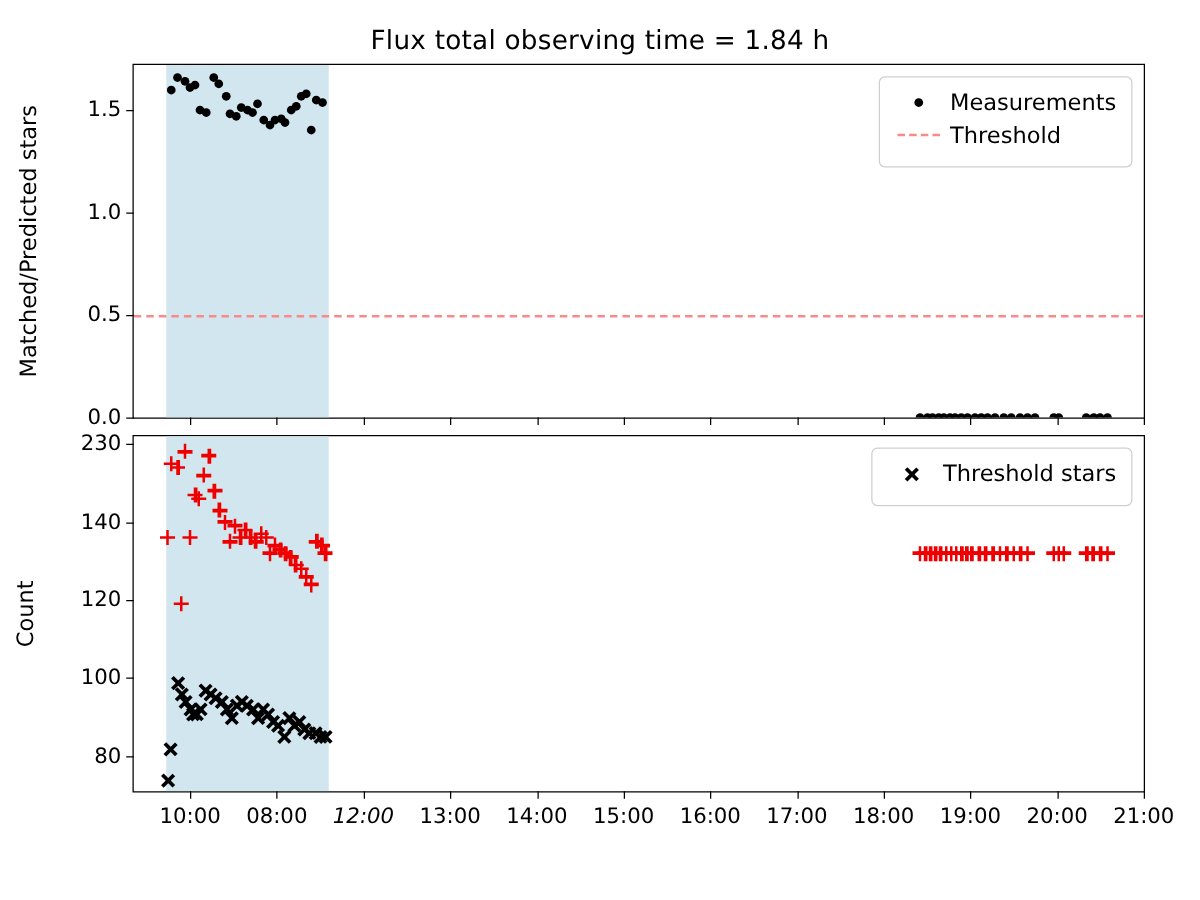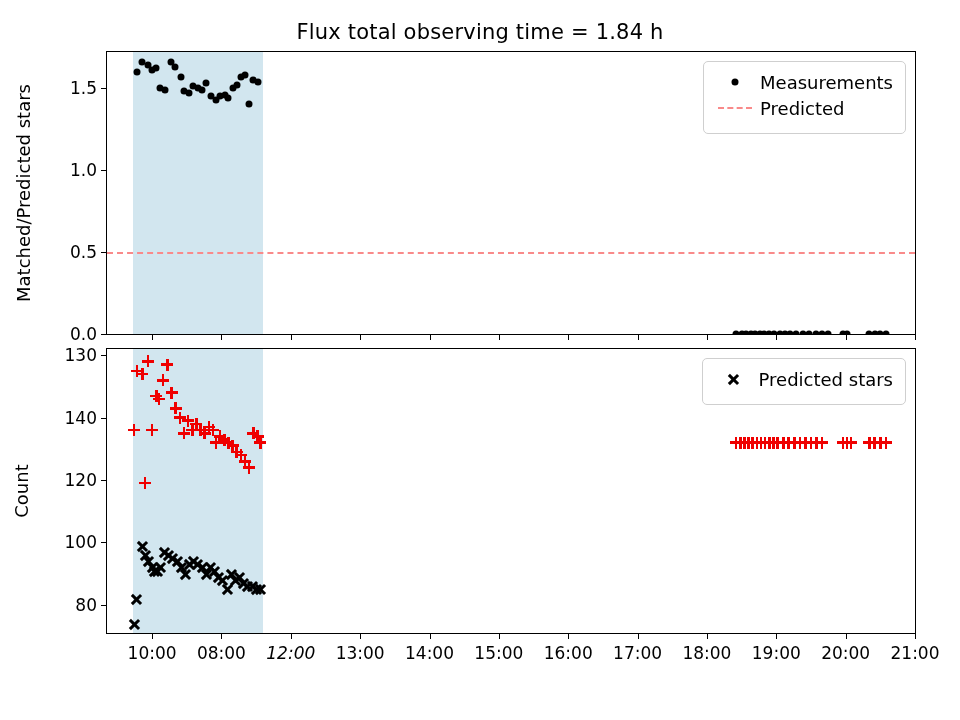--- a/index.html
+++ b/index.html
@@ -163,21 +163,21 @@
       <div class="legrow">
         <span class="legmark">
             <i class="legdot"></i>
           </span>
         <span class="legtext">Measurements</span>
       </div>
       <div class="legrow">
         <span class="legmark">
             <i class="legdash"></i>
           </span>
-        <span class="legtext">Predicted</span>
+        <span class="legtext">Threshold</span>
       </div>
     </div>
   </div>
 
   <div class="panel" id="panel-bottom">
     <div class="plotarea" id="plot-bottom">
         <div class="shade" style="left: 3.17597%; width: 16.1373%; background: rgb(210, 230, 239);"></div>
         <div class="plus red" style="left: 3.34764%; top: 28.5714%;"></div>
         <div class="plus red" style="left: 3.69099%; top: 7.69231%;"></div>
         <div class="plus red" style="left: 4.37768%; top: 8.79121%;"></div>
@@ -274,21 +274,21 @@
     <div id="ticks-bottom">
         <div class="tick-y" style="top: 90.1099%;"></div>
         <div class="tlab-y" style="top: 90.1099%;">80</div>
         <div class="tick-y" style="top: 68.1319%;"></div>
         <div class="tlab-y" style="top: 68.1319%;">100</div>
         <div class="tick-y" style="top: 46.1538%;"></div>
         <div class="tlab-y" style="top: 46.1538%;">120</div>
         <div class="tick-y" style="top: 24.1758%;"></div>
         <div class="tlab-y" style="top: 24.1758%;">140</div>
         <div class="tick-y" style="top: 2.1978%;"></div>
-        <div class="tlab-y" style="top: 2.1978%;">130</div>
+        <div class="tlab-y" style="top: 2.1978%;">230</div>
         <div class="tick-x" style="left: 5.5794%;"></div>
         <div class="tlab-x" style="left: 5.5794%;">10:00</div>
         <div class="tick-x" style="left: 14.1631%;"></div>
         <div class="tlab-x" style="left: 14.1631%;">08:00</div>
         <div class="tick-x" style="left: 22.7468%;"></div>
         <div class="tlab-x" style="left: 22.7468%; font-style: italic;">12:00</div>
         <div class="tick-x" style="left: 31.3305%;"></div>
         <div class="tlab-x" style="left: 31.3305%;">13:00</div>
         <div class="tick-x" style="left: 39.9142%;"></div>
         <div class="tlab-x" style="left: 39.9142%;">14:00</div>
@@ -307,18 +307,18 @@
         <div class="tick-x" style="left: 100%;"></div>
         <div class="tlab-x" style="left: 100%;">21:00</div>
       </div>
     <div class="axlabel-y" id="ylab-bottom">Count</div>
 
     <div class="legend" id="legend-bottom">
       <div class="legrow">
         <span class="legmark">
           <i class="cross legcross"></i>
         </span>
-        <span class="legtext">Predicted stars</span>
+        <span class="legtext">Threshold stars</span>
       </div>
     </div>
   </div>
 
 </div>
 
 </body></html>

